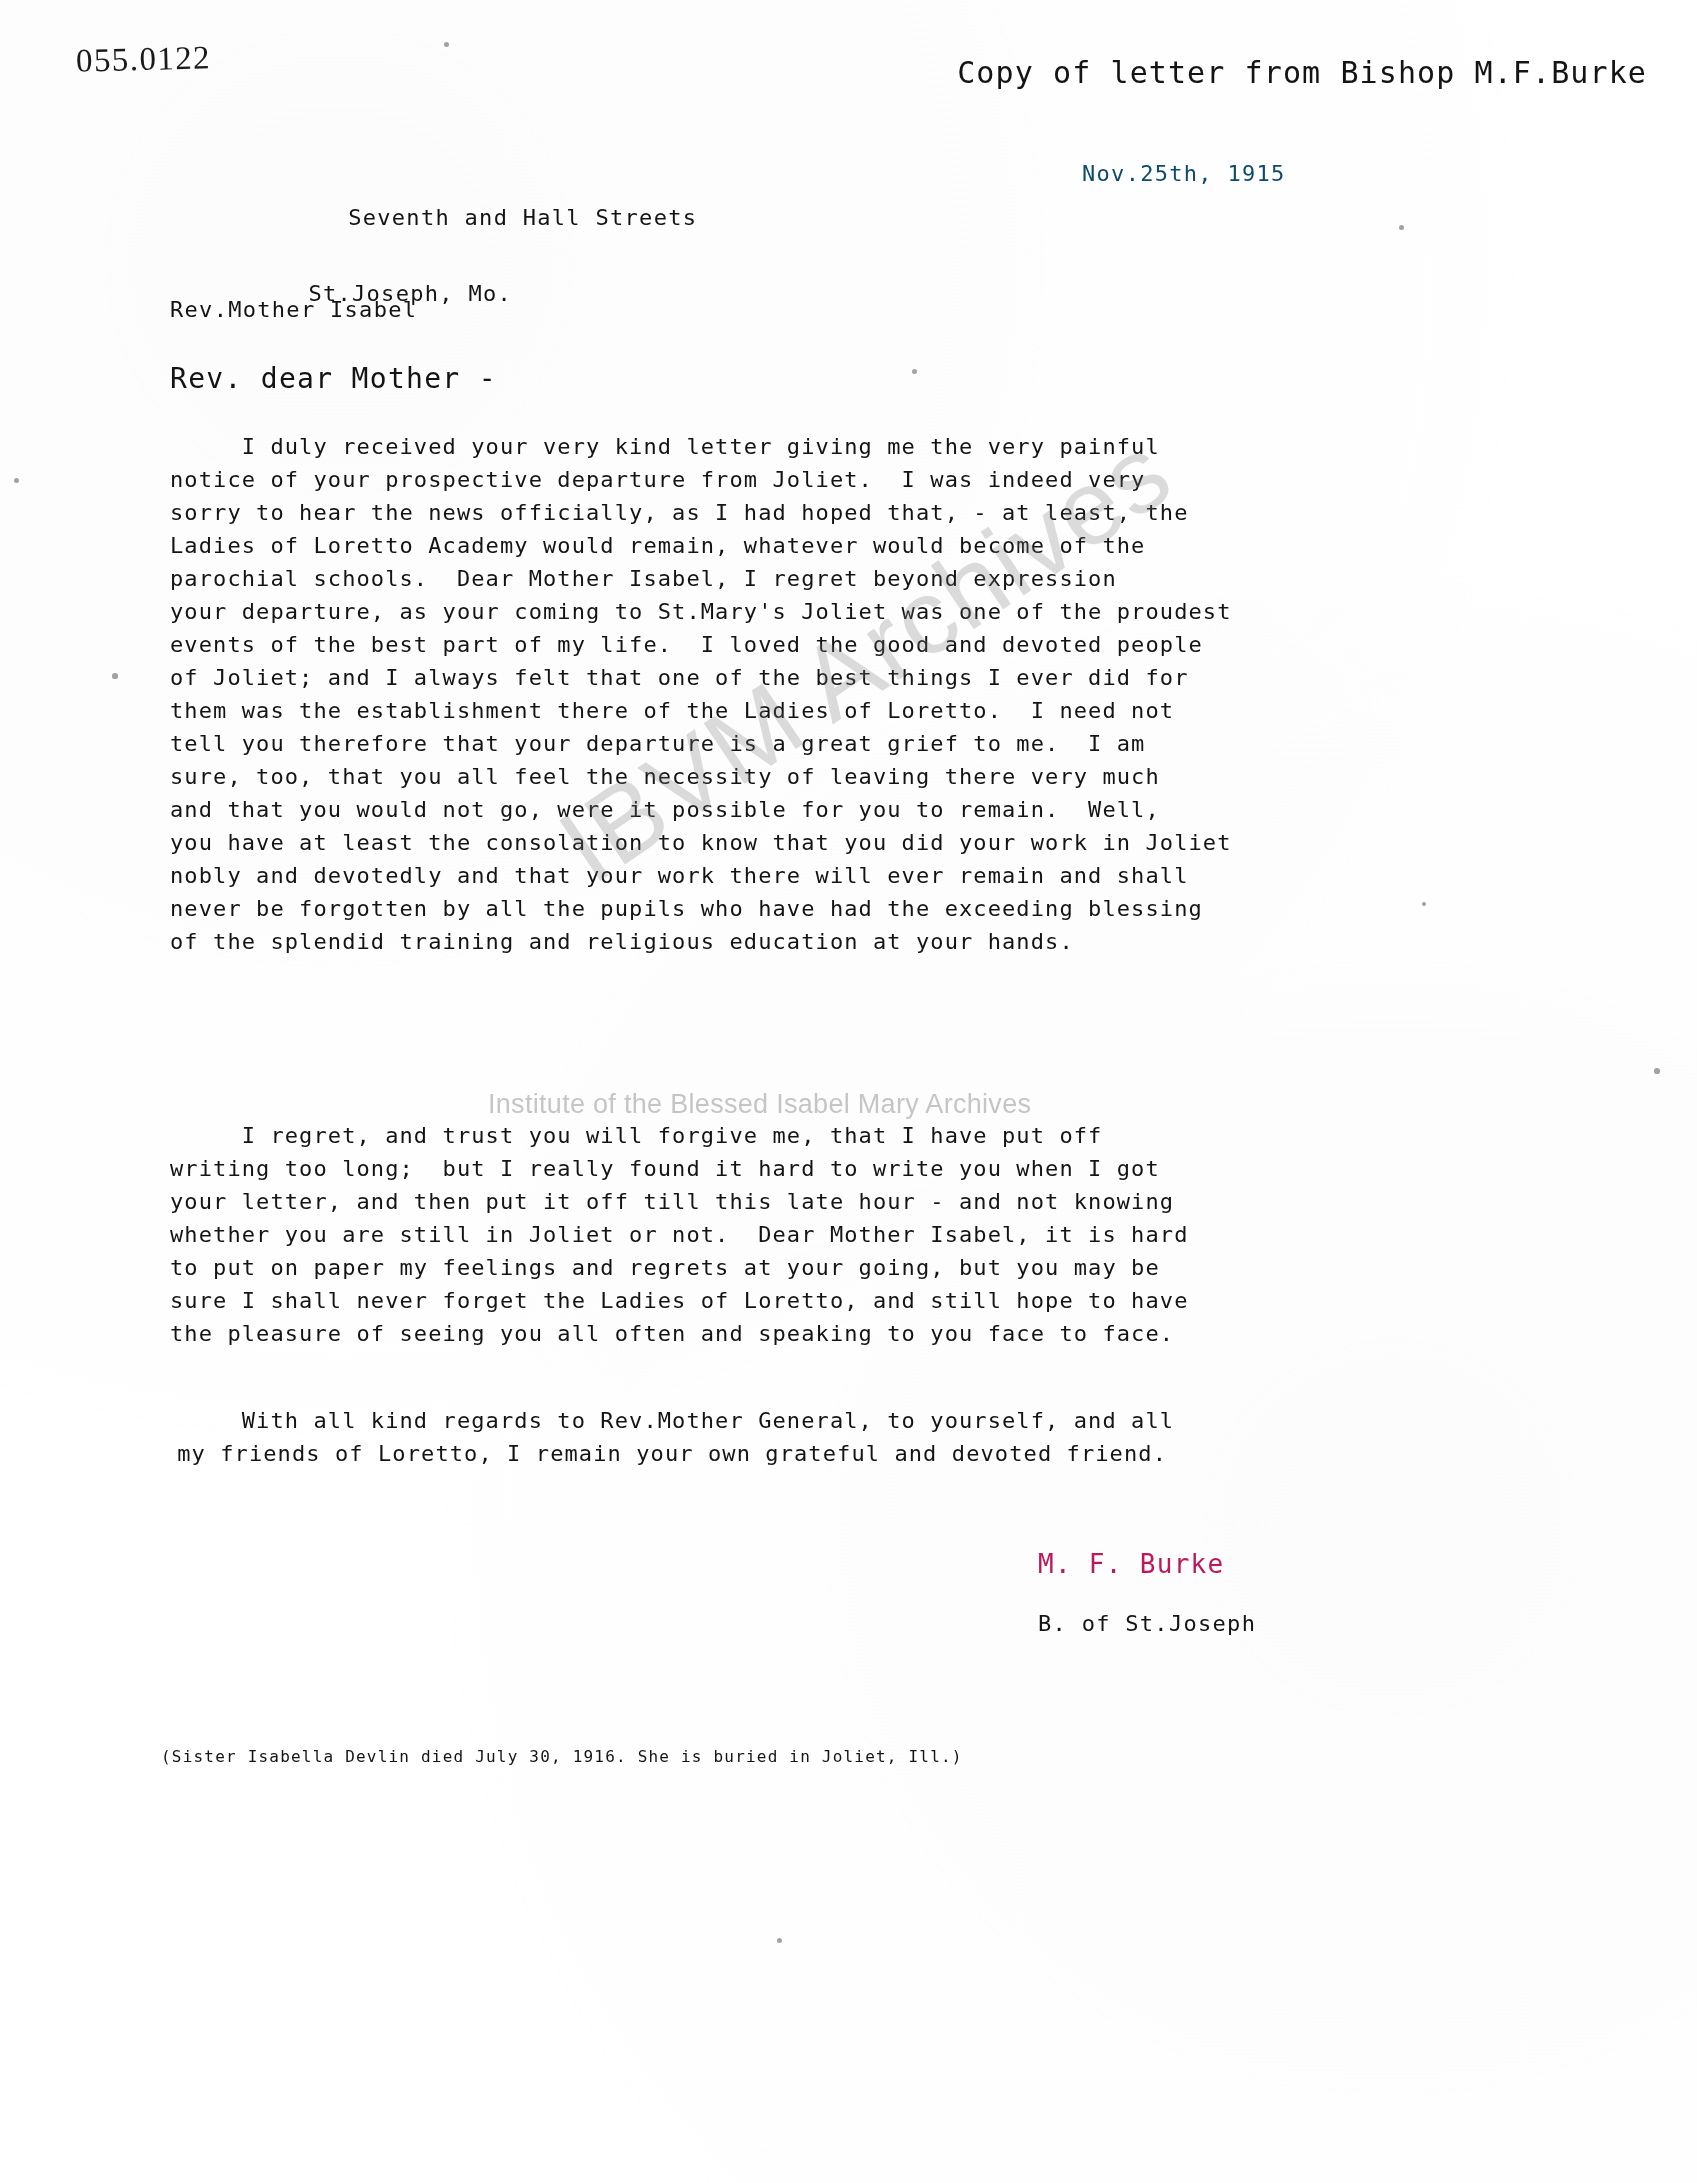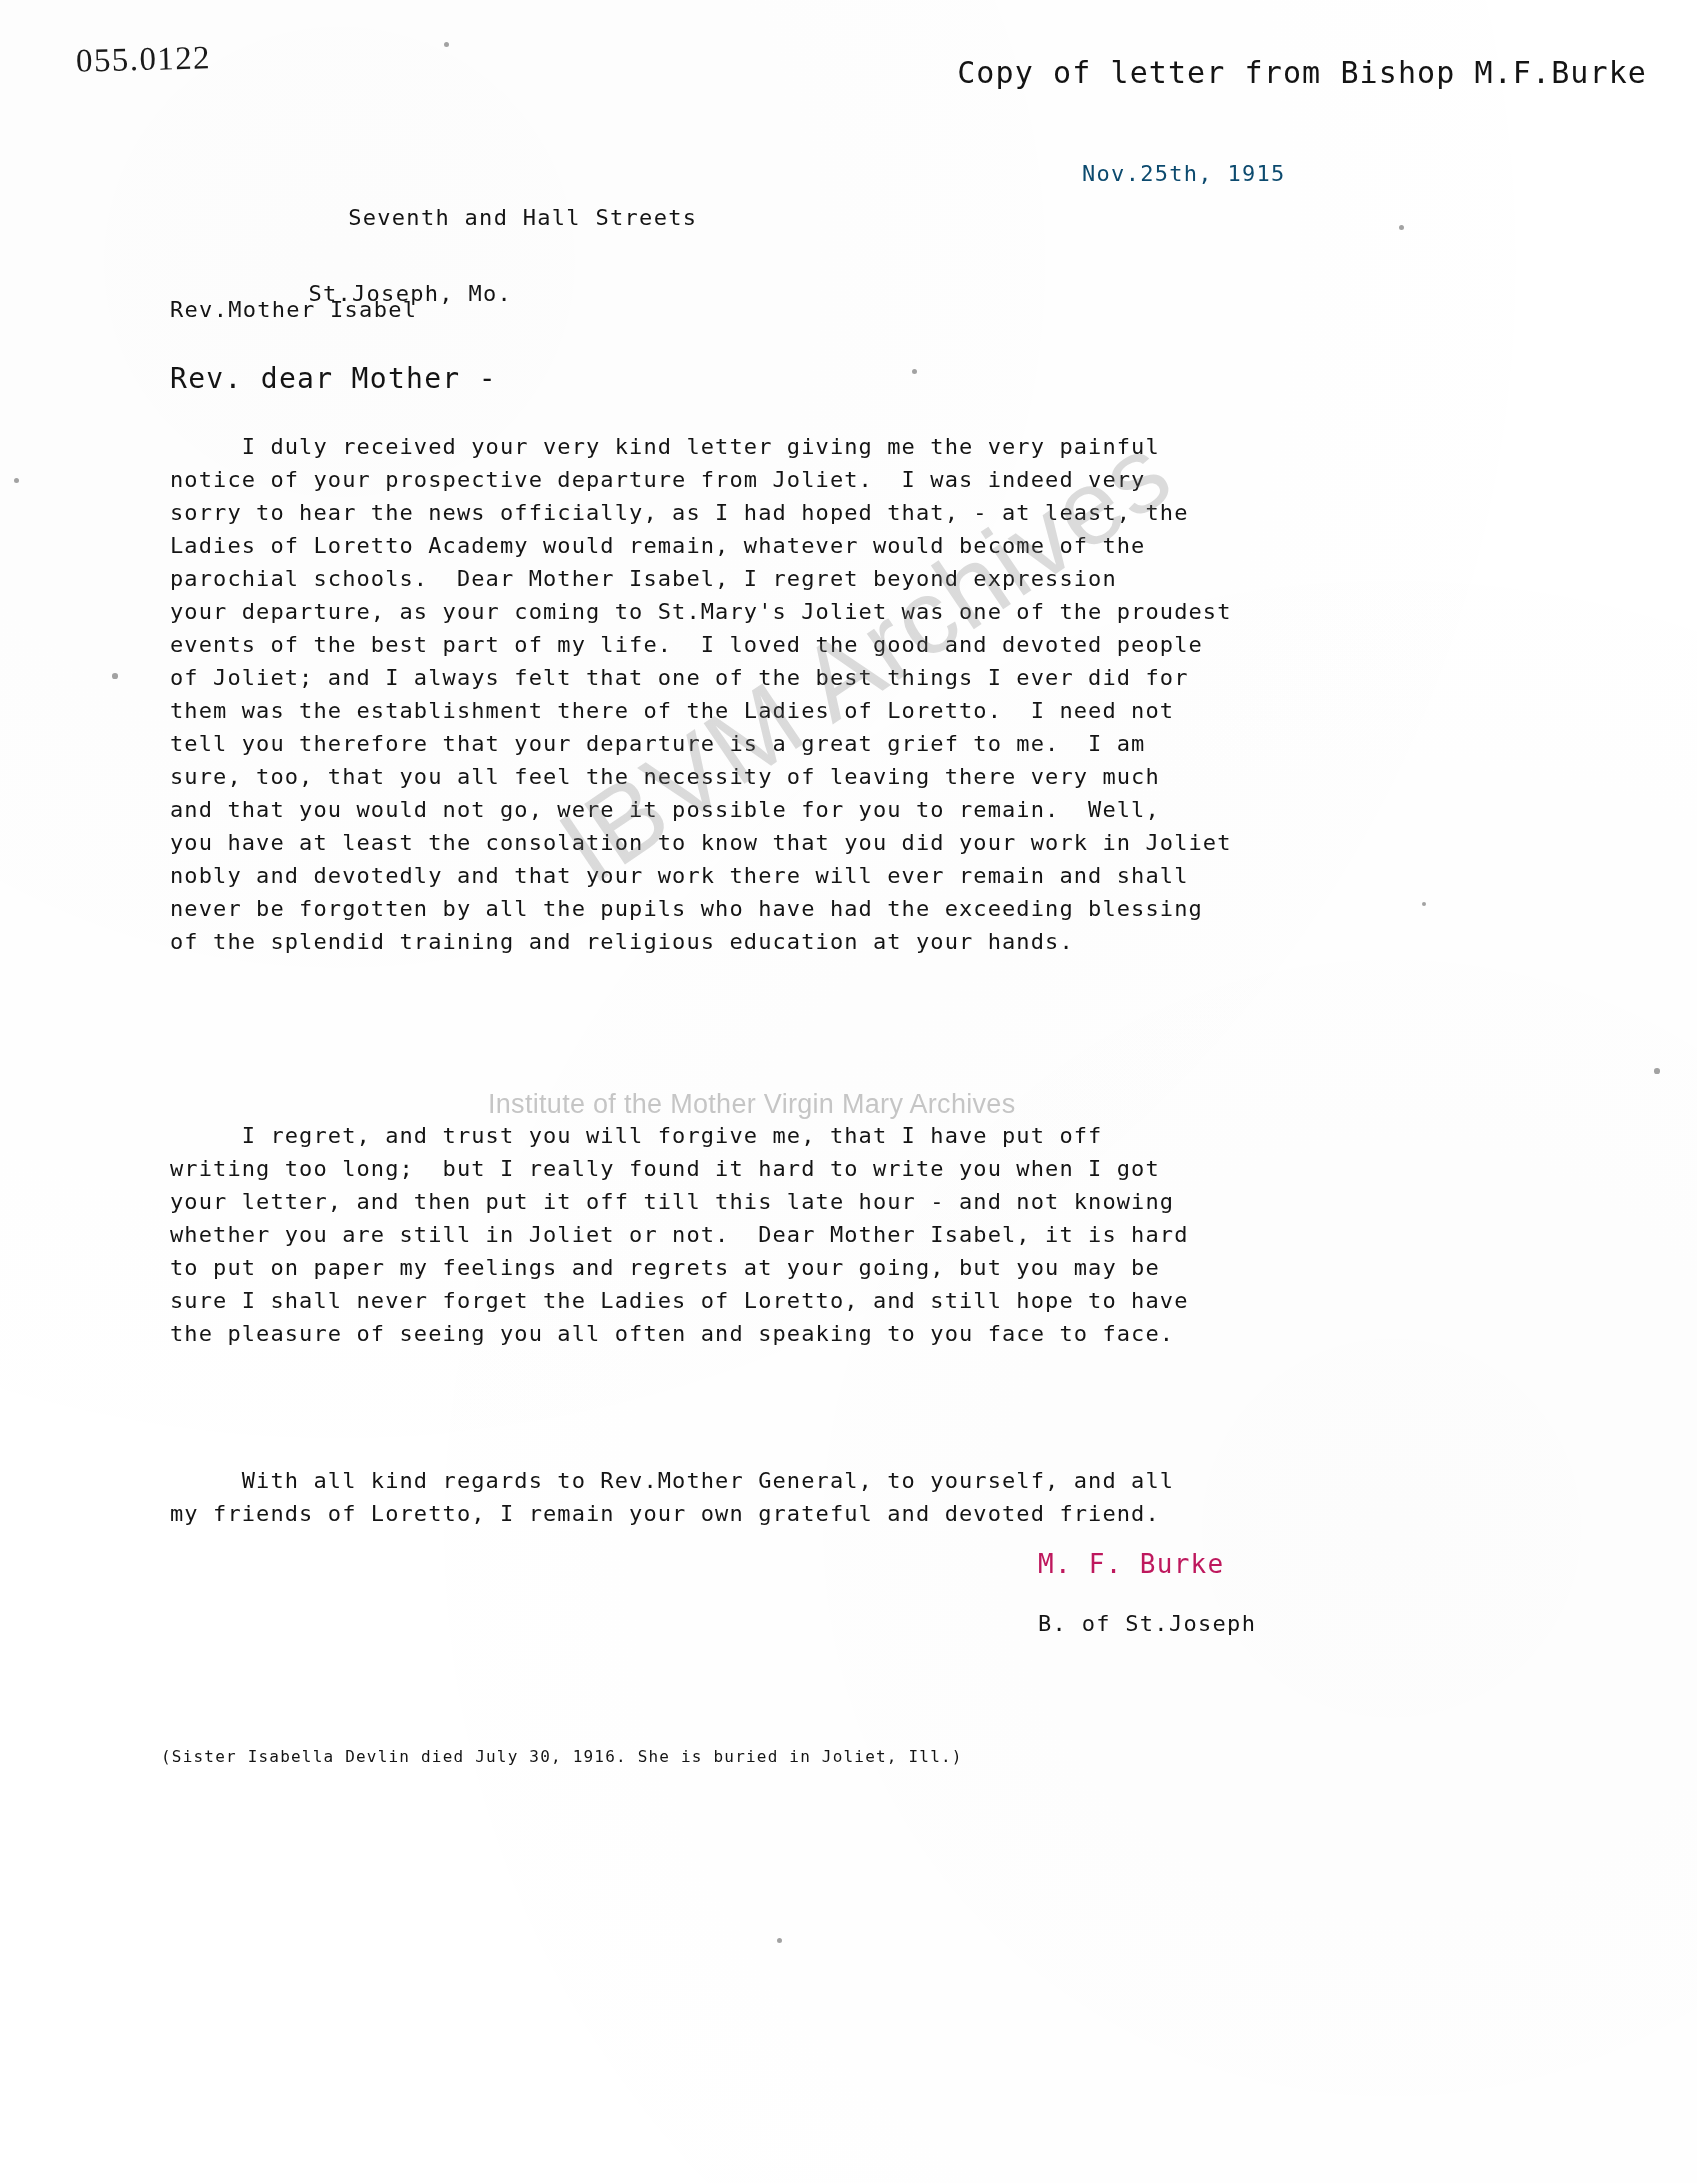--- a/index.html
+++ b/index.html
@@ -107,21 +107,21 @@
     left: 170px;
     font-size: 22px;
     line-height: 33px;
     letter-spacing: 1.1px;
     white-space: pre;
     color: #141414;
   }
   #para-1 { top: 430px; }
   #para-2 { top: 989px; }
   #para-3 { top: 1119px; }
-  #para-4 { top: 1464px; }
+  #para-4 { top: 1404px; text-align: center; }
 
   .sign-name {
     position: absolute;
     left: 1038px;
     top: 1549px;
     font-size: 26px;
     letter-spacing: 1.3px;
     white-space: nowrap;
     color: #be185d;
   }
@@ -242,15 +242,15 @@
 my friends of Loretto, I remain your own grateful and devoted friend.</div>
 
   <div class="sign-name">M. F. Burke</div>
 
   <div class="sign-title">B. of St.Joseph</div>
 
   <div class="footnote">(Sister Isabella Devlin died July 30, 1916.  She is buried in Joliet, Ill.)</div>
 
   <div class="wm-diagonal">IBVM Archives</div>
 
-  <div class="wm-horizontal">Institute of the Mother Virgin Mary Archives</div>
+  <div class="wm-horizontal">Institute of the Blessed Isabel Mary Archives</div>
 </div>
 
 
 </body></html>

